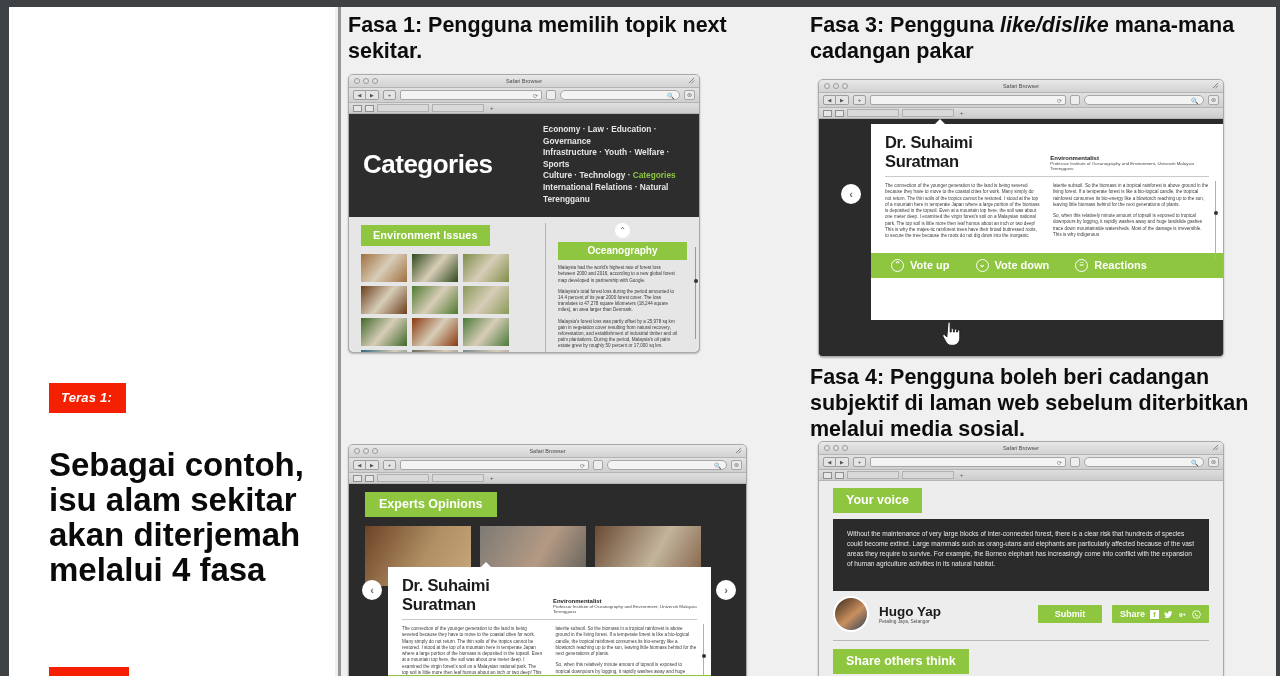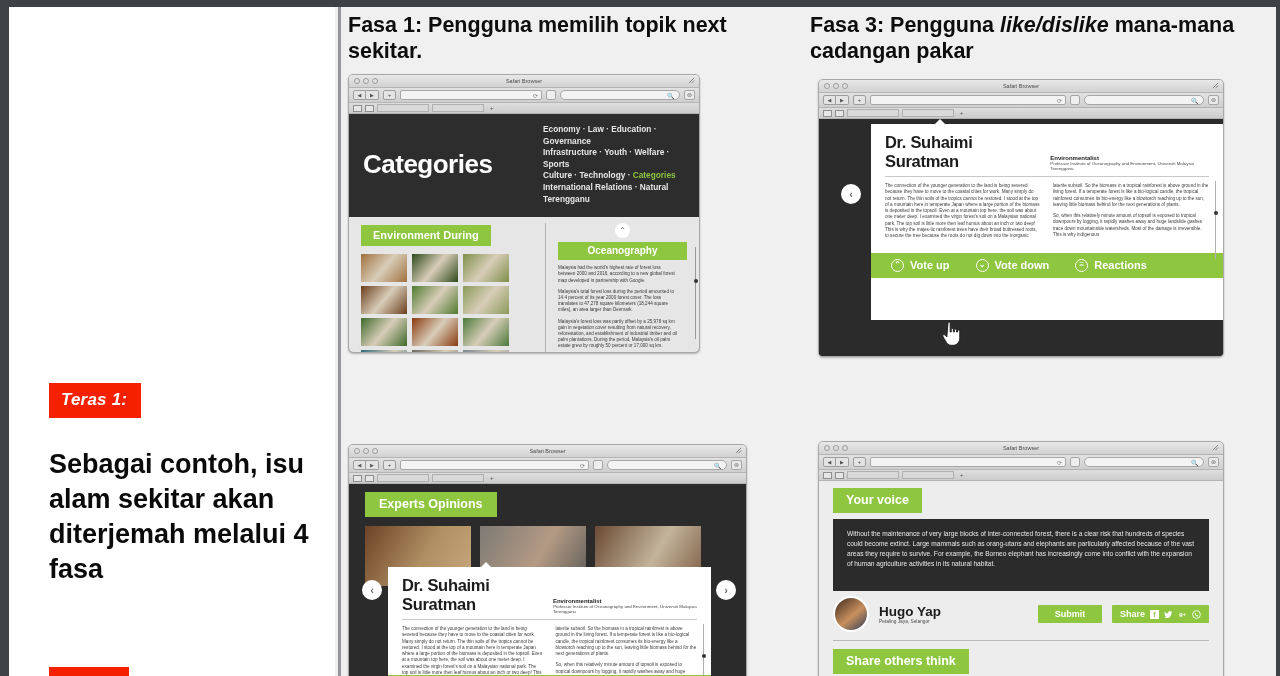--- a/index.html
+++ b/index.html
@@ -26,27 +26,27 @@
     position:absolute; left:0; top:0; width:326px; height:669px; background:#ffffff;
   }
   .vdivider {
     position:absolute; left:329px; top:0; width:3px; height:669px; background:#949699;
   }
 
   
   .teras-badge {
     position:absolute; left:40px; top:376px;
     background:#f42000; color:#fff;
-    font-size:17px; font-weight:bold; font-style:italic;
+    font-size:13px; font-weight:bold; font-style:italic;
     padding:7px 14px 8px 12px;
     letter-spacing:0.2px;
   }
   .teras-body {
     position:absolute; left:40px; top:440px; width:272px;
-    font-size:27px; font-weight:bold; line-height:35px; color:#0a0a0a;
+    font-size:33px; font-weight:bold; line-height:35px; color:#0a0a0a;
   }
   .red-stub {
     position:absolute; left:40px; top:660px; width:80px; height:14px; background:#f42000;
   }
 
   
   .phead {
     position:absolute;
     font-size:21.5px; font-weight:bold; line-height:26px; color:#0d0d0d;
   }
@@ -253,21 +253,21 @@
           <div class="cat-title">Categories</div>
           <div class="cat-list">
             <div>Economy · Law · Education · Governance</div>
             <div>Infrastructure · Youth · Welfare · Sports</div>
             <div><span>Culture · Technology · </span><span class="hl">Categories</span></div>
             <div>International Relations · Natural Terengganu</div>
           </div>
         </div>
         <div class="cat-body">
           <div class="cat-left">
-            <div class="green-tag tag-env">Environment During</div>
+            <div class="green-tag tag-env">Environment Issues</div>
             <div class="thumb-grid" id="thumbGrid">
                 <div class="thumb" style="background: linear-gradient(130deg, rgb(160, 112, 63), rgb(216, 205, 184) 50%, rgb(160, 112, 63));"></div>
                 <div class="thumb" style="background: linear-gradient(130deg, rgb(47, 74, 28), rgb(216, 205, 184) 50%, rgb(47, 74, 28));"></div>
                 <div class="thumb" style="background: linear-gradient(130deg, rgb(127, 143, 74), rgb(216, 205, 184) 50%, rgb(127, 143, 74));"></div>
                 <div class="thumb" style="background: linear-gradient(130deg, rgb(107, 63, 28), rgb(216, 205, 184) 50%, rgb(107, 63, 28));"></div>
                 <div class="thumb" style="background: linear-gradient(130deg, rgb(79, 122, 47), rgb(216, 205, 184) 50%, rgb(79, 122, 47));"></div>
                 <div class="thumb" style="background: linear-gradient(130deg, rgb(138, 154, 90), rgb(216, 205, 184) 50%, rgb(138, 154, 90));"></div>
                 <div class="thumb" style="background: linear-gradient(130deg, rgb(63, 106, 42), rgb(216, 205, 184) 50%, rgb(63, 106, 42));"></div>
                 <div class="thumb" style="background: linear-gradient(130deg, rgb(138, 58, 16), rgb(216, 205, 184) 50%, rgb(138, 58, 16));"></div>
                 <div class="thumb" style="background: linear-gradient(130deg, rgb(74, 122, 58), rgb(216, 205, 184) 50%, rgb(74, 122, 58));"></div>
@@ -442,20 +442,21 @@
               </div>
               <div class="art-scroll"></div>
               <div class="art-knob"></div>
             </div>
             <div style="position:absolute; left:0; right:0; bottom:0; height:8px; background:#8ec63f;"></div>
           </div>
         </div>
       </div>
     </div>
 
+    <div class="phead" style="left:801px; top:357px; width:462px;">Fasa 4: Pengguna boleh beri cadangan subjektif di laman web sebelum diterbitkan melalui media sosial.</div>
 
     <div class="browser" style="left:809px; top:434px; width:406px; height:243px;">
       <div class="bw-titlebar">
         <div class="bw-dots">
           <div class="bw-dot"></div>
           <div class="bw-dot"></div>
           <div class="bw-dot"></div>
         </div>
         <div class="bw-title">Safari Browser</div>
         <svg class="bw-resize" viewBox="0 0 8 8">

